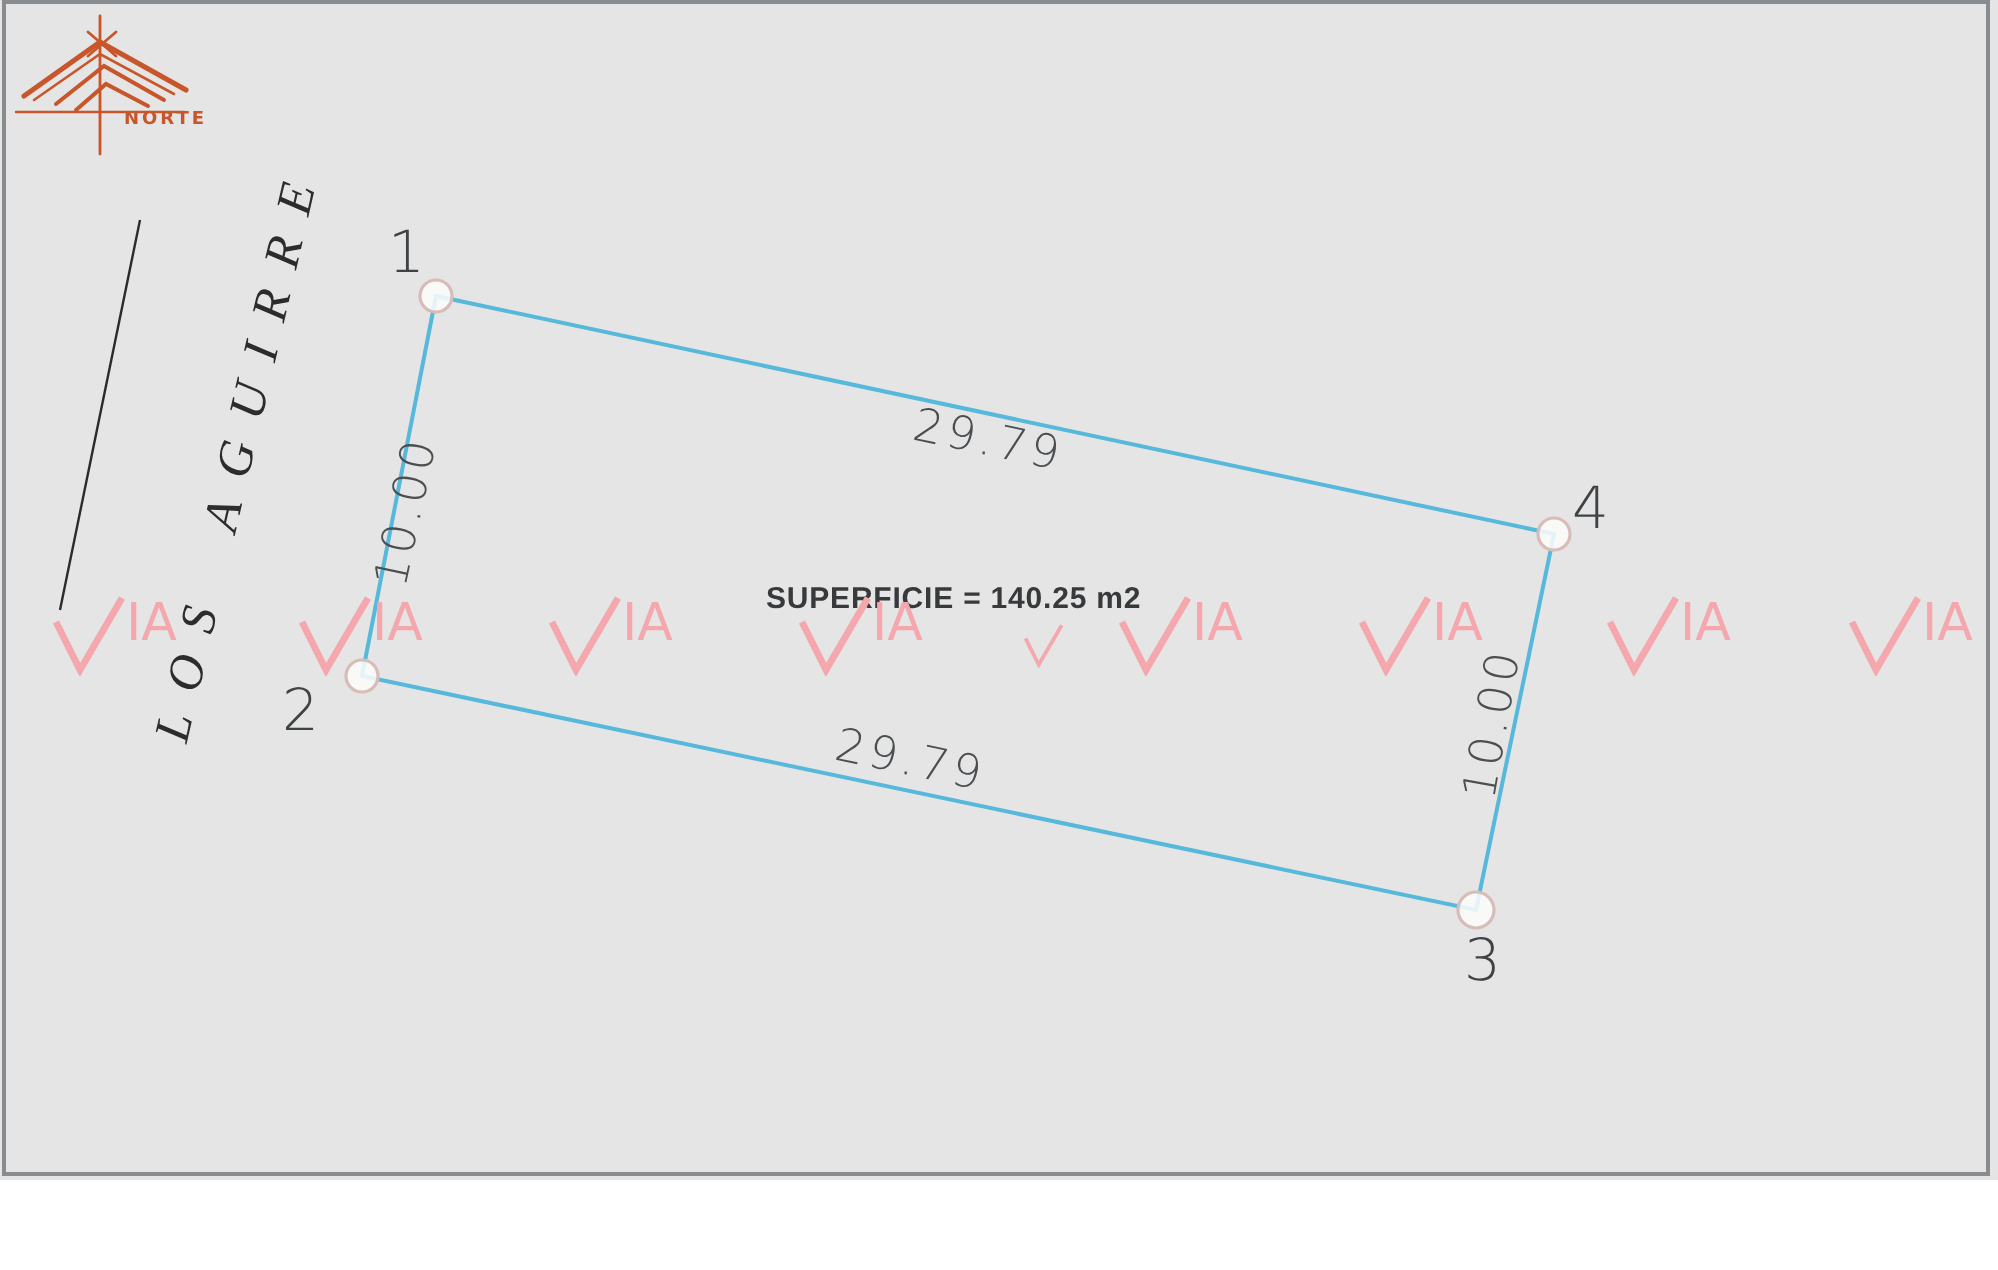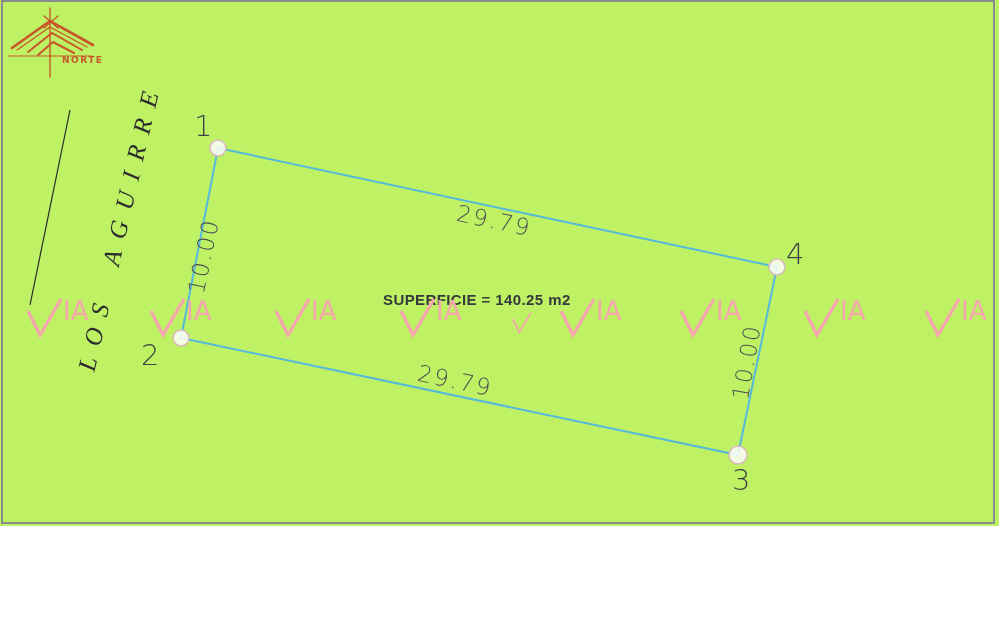--- a/index.html
+++ b/index.html
@@ -1,18 +1,18 @@
 <!DOCTYPE html>
 <html><head>
 <meta charset="utf-8">
 <style>
   html,body{margin:0;padding:0;background:#ffffff;}
   #page{
-    position:relative;width:999px;height:526px;overflow:hidden;
-    background:#bef264;
+    position:relative;width:999px;height:590px;overflow:hidden;
+    background:#e5e5e5;
     font-family:"DejaVu Sans", sans-serif;
   }
   .frame{
     position:absolute;left:1px;top:0px;right:4px;bottom:2px;
     border:2px solid #888c8e;pointer-events:none;
   }
   #plot-svg{position:absolute;left:0;top:0;width:999px;height:635px;}
   .vertex-label{
     position:absolute;color:#3f4346;font-size:29px;font-weight:300;
     line-height:1;letter-spacing:0;

